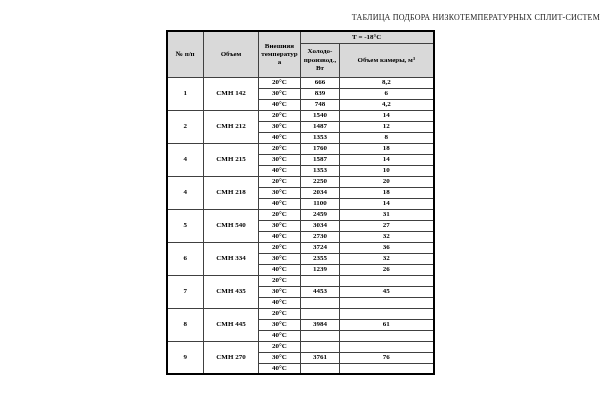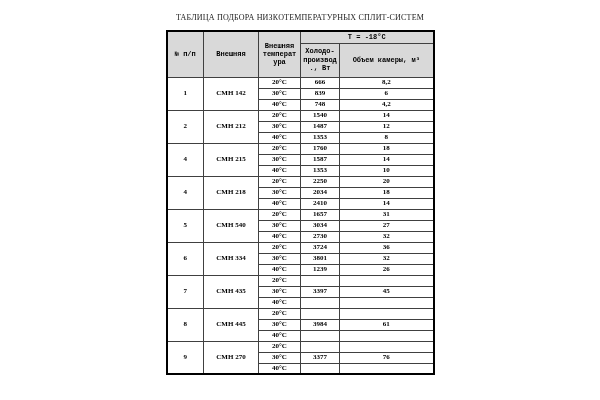--- a/index.html
+++ b/index.html
@@ -9,21 +9,21 @@
   }
   body {
     width: 600px;
     height: 400px;
     font-family: "Liberation Serif", serif;
     color: #000;
     overflow: hidden;
   }
   .doc-title {
     padding-top: 13px;
-    text-align: center;
+    text-align: right;
     font-size: 8px;
     line-height: 9px;
     letter-spacing: 0.2px;
     color: #1a1a1a;
     font-weight: normal;
   }
   table.split-table {
     border-collapse: collapse;
     table-layout: fixed;
     width: 267px;
@@ -37,21 +37,20 @@
     font-weight: bold;
     text-align: center;
     vertical-align: middle;
     padding: 0 2px;
     line-height: 1.2;
     overflow: hidden;
     word-wrap: break-word;
   }
   thead th {
     background: #d9d9d9;
-    font-family: Liberation Mono, monospace;
   }
   thead tr.hdr-top { height: 12px; }
   thead tr.hdr-sub { height: 34px; }
   tbody tr { height: 11px; }
   col.c-num   { width: 37px; }
   col.c-model { width: 55px; }
   col.c-temp  { width: 42px; }
   col.c-cap   { width: 39px; }
   col.c-vol   { width: 94px; }
 </style>
@@ -64,21 +63,21 @@
   <colgroup>
     <col class="c-num">
       <col class="c-model">
       <col class="c-temp">
       <col class="c-cap">
       <col class="c-vol">
   </colgroup>
   <thead>
     <tr class="hdr-top">
       <th rowspan="2">№ п/п</th>
-      <th rowspan="2">Внешняя</th>
+      <th rowspan="2">Объем</th>
       <th rowspan="2">Внешняя температура</th>
       <th colspan="2">Т = -18°С</th>
     </tr>
     <tr class="hdr-sub">
       <th>Холодо-производ., Вт</th>
       <th>Объем камеры, м³</th>
     </tr>
   </thead>
   <tbody>
       <tr>
@@ -139,28 +138,28 @@
         <td>2250</td>
         <td>20</td>
       </tr>
       <tr>
         <td>30°С</td>
         <td>2034</td>
         <td>18</td>
       </tr>
       <tr>
         <td>40°С</td>
-        <td>2410</td>
+        <td>1100</td>
         <td>14</td>
       </tr>
       <tr>
         <td rowspan="3">5</td>
         <td rowspan="3">СМН 540</td>
         <td>20°С</td>
-        <td>1657</td>
+        <td>2459</td>
         <td>31</td>
       </tr>
       <tr>
         <td>30°С</td>
         <td>3034</td>
         <td>27</td>
       </tr>
       <tr>
         <td>40°С</td>
         <td>2730</td>
@@ -168,38 +167,38 @@
       </tr>
       <tr>
         <td rowspan="3">6</td>
         <td rowspan="3">СМН 334</td>
         <td>20°С</td>
         <td>3724</td>
         <td>36</td>
       </tr>
       <tr>
         <td>30°С</td>
-        <td>3801</td>
+        <td>2355</td>
         <td>32</td>
       </tr>
       <tr>
         <td>40°С</td>
         <td>1239</td>
         <td>26</td>
       </tr>
       <tr>
         <td rowspan="3">7</td>
         <td rowspan="3">СМН 435</td>
         <td>20°С</td>
         <td></td>
         <td></td>
       </tr>
       <tr>
         <td>30°С</td>
-        <td>3397</td>
+        <td>4453</td>
         <td>45</td>
       </tr>
       <tr>
         <td>40°С</td>
         <td></td>
         <td></td>
       </tr>
       <tr>
         <td rowspan="3">8</td>
         <td rowspan="3">СМН 445</td>
@@ -219,21 +218,21 @@
       </tr>
       <tr>
         <td rowspan="3">9</td>
         <td rowspan="3">СМН 270</td>
         <td>20°С</td>
         <td></td>
         <td></td>
       </tr>
       <tr>
         <td>30°С</td>
-        <td>3377</td>
+        <td>3761</td>
         <td>76</td>
       </tr>
       <tr>
         <td>40°С</td>
         <td></td>
         <td></td>
       </tr>
     </tbody>
 </table>
 

